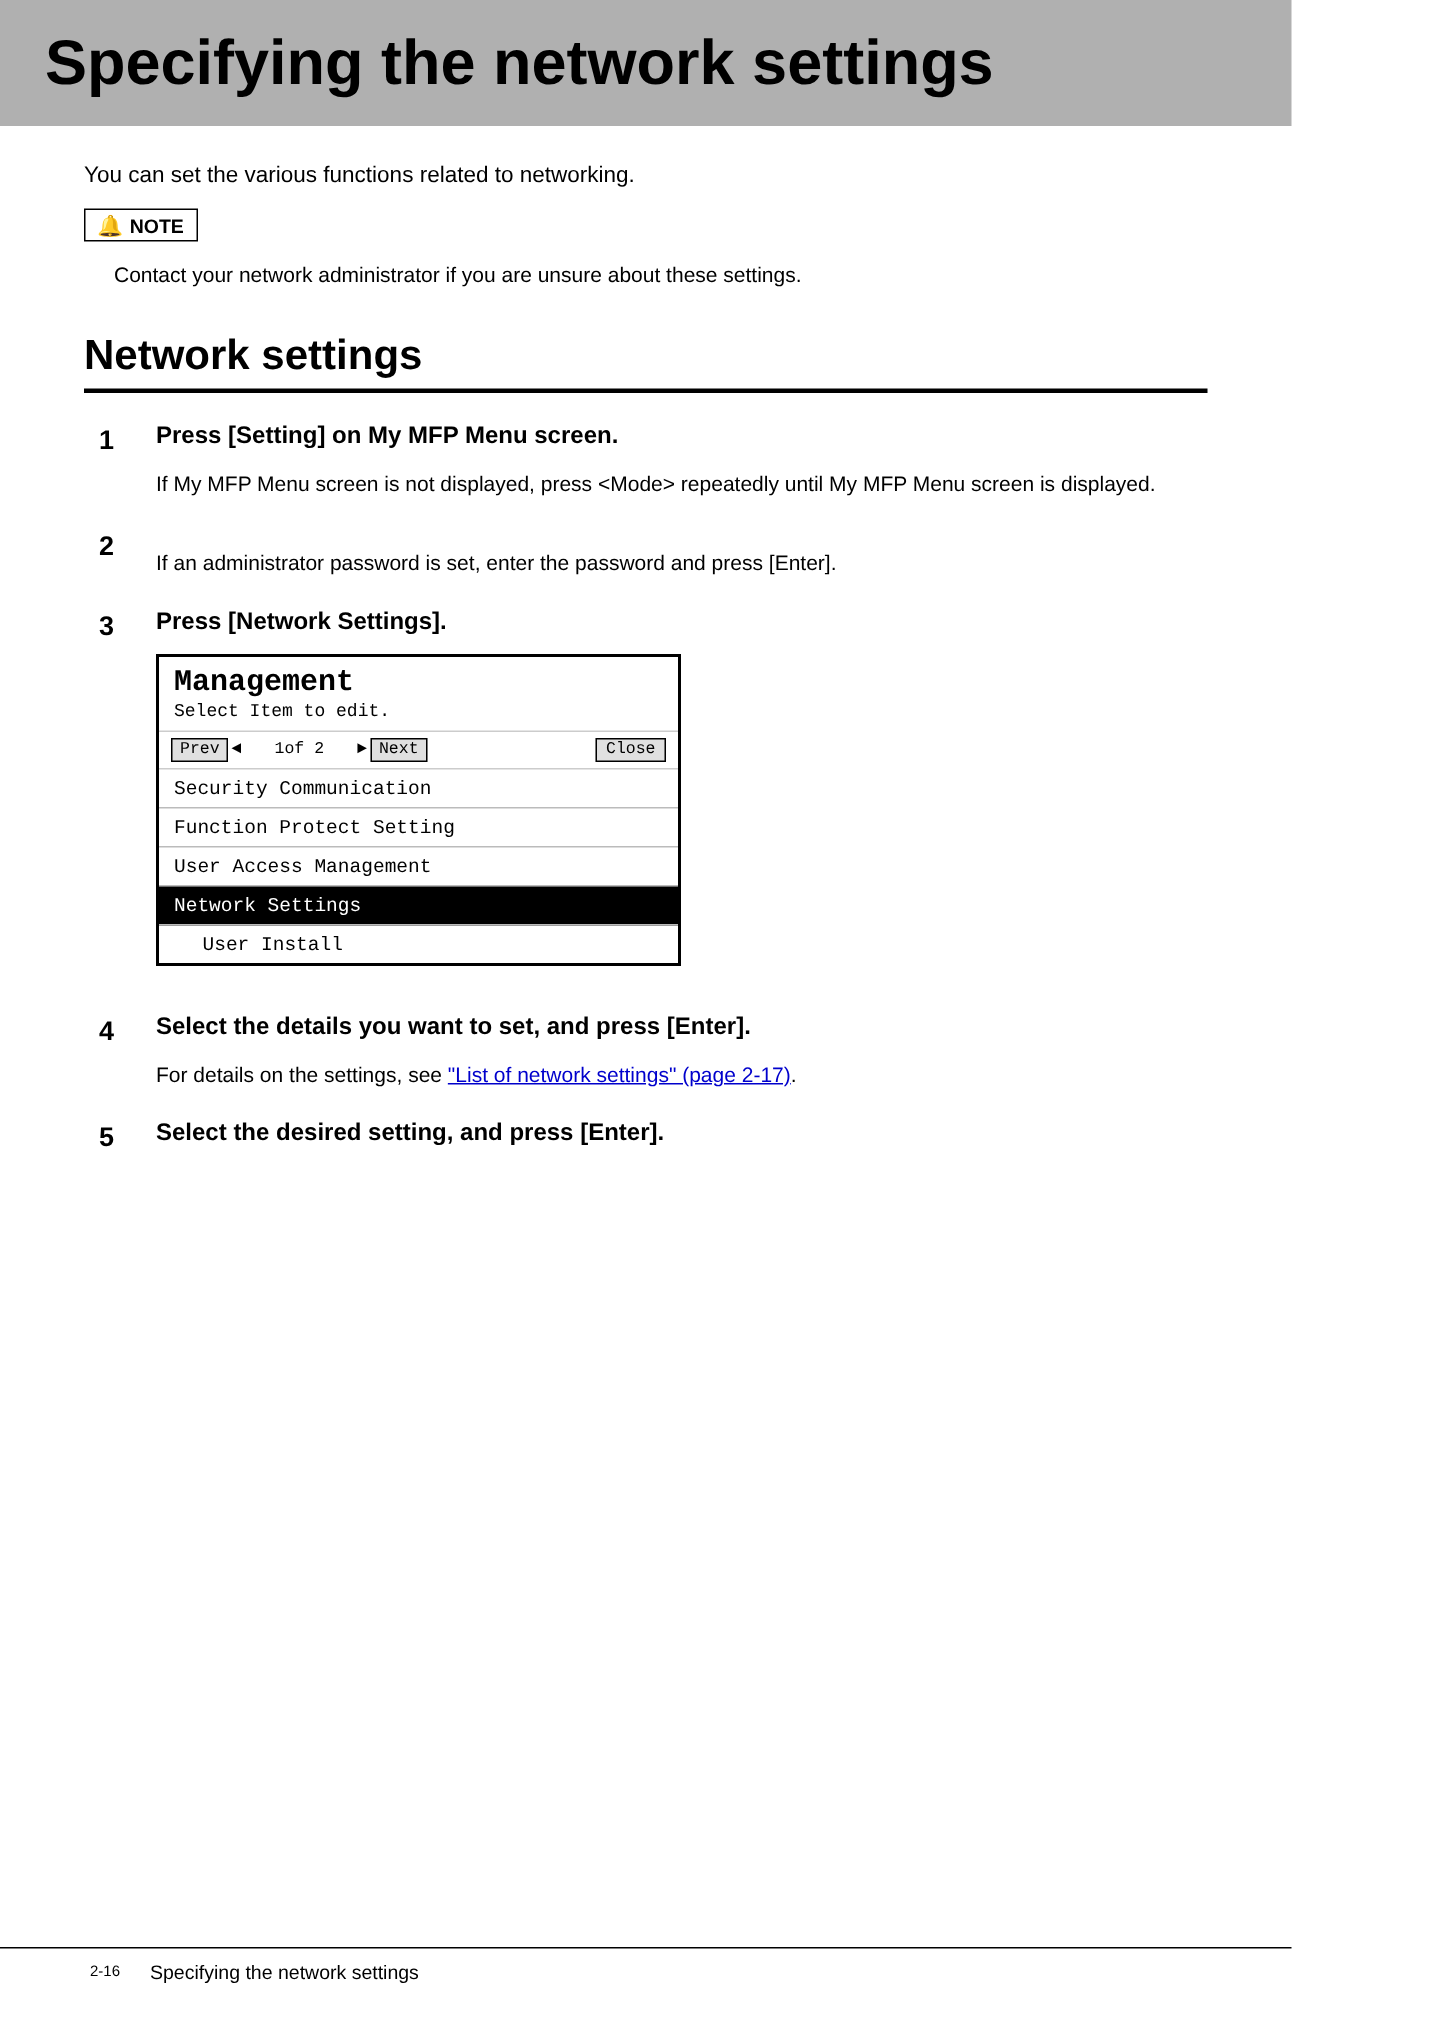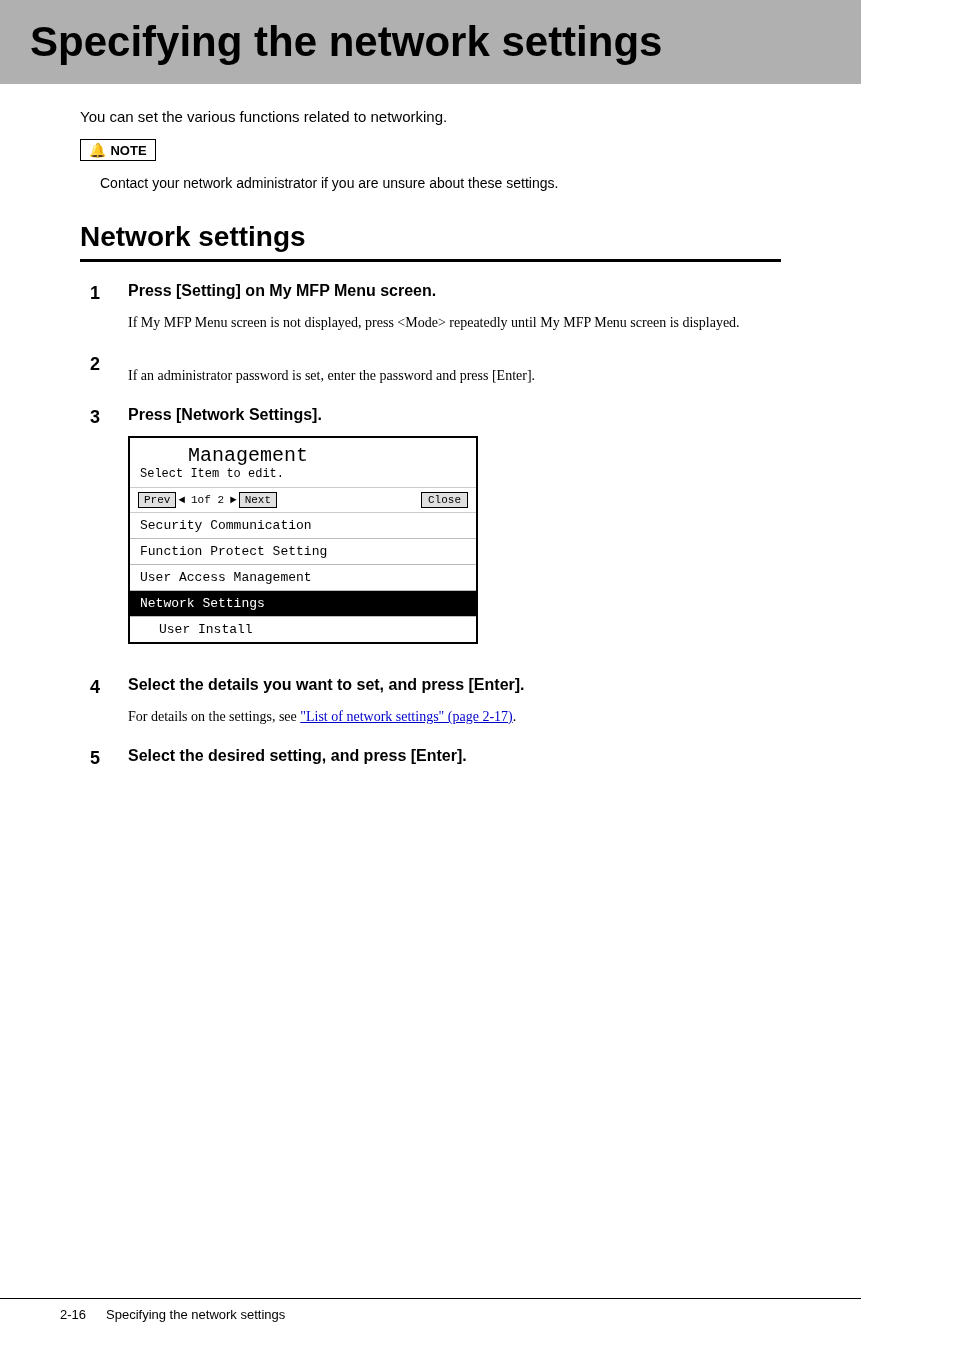--- a/index.html
+++ b/index.html
@@ -29,21 +29,21 @@
     }
 
     .title-band h1 {
       font-size: 42px;
       font-weight: bold;
       color: #000000;
       font-family: Arial, sans-serif;
     }
 
     .content-area {
-      padding: 0 80px;
+      padding: 0 56px;
     }
 
     .intro-text {
       font-size: 15px;
       margin-bottom: 14px;
       font-family: Arial, sans-serif;
     }
 
     
     .note-box {
@@ -106,21 +106,21 @@
 
     .step-title {
       font-size: 16px;
       font-weight: bold;
       font-family: Arial, sans-serif;
       margin-bottom: 4px;
     }
 
     .step-desc {
       font-size: 14px;
-      font-family: Liberation Serif, serif;
+      font-family: Liberation Sans, sans-serif;
       color: #000;
       line-height: 1.5;
       margin-top: 12px;
     }
 
     
     .mgmt-panel {
       border: 2px solid #000;
       width: 350px;
       margin: 12px 0 12px 0;
@@ -129,23 +129,22 @@
     }
 
     .mgmt-header {
       background: #fff;
       padding: 6px 10px 2px 10px;
       border-bottom: none;
     }
 
     .mgmt-header-title {
       font-size: 20px;
-      font-weight: normal;
-      font-family: "Courier New", Courier, monospace;
-      margin-left: 48px;
+      font-weight: bold;
+      font-family: "Courier New", Courier, monospace;
     }
 
     .mgmt-header-sub {
       font-size: 12px;
       font-family: "Courier New", Courier, monospace;
       margin-bottom: 4px;
     }
 
     .mgmt-nav {
       display: flex;
@@ -168,21 +167,21 @@
       background: #e0e0e0;
       font-size: 11px;
       font-family: "Courier New", Courier, monospace;
       padding: 1px 5px;
       cursor: pointer;
     }
 
     .nav-page-info {
       font-size: 11px;
       font-family: "Courier New", Courier, monospace;
-      margin: 0 4px;
+      margin: 0 20px;
     }
 
     .close-btn {
       border: 1px solid #000;
       background: #e0e0e0;
       font-size: 11px;
       font-family: "Courier New", Courier, monospace;
       padding: 1px 6px;
       cursor: pointer;
     }
@@ -226,21 +225,21 @@
       border-top: 1px solid #000;
       display: flex;
       justify-content: flex-start;
       align-items: center;
       font-size: 13px;
       font-family: Arial, sans-serif;
     }
 
     .footer-page-num {
       margin-right: 20px;
-      font-size: 13px;
+      font-size: 10px;
     }
   </style>
 </head>
 <body>
 
 <div class="page-container">
 
   <div class="title-band">
     <h1>Specifying the network settings</h1>
   </div>

